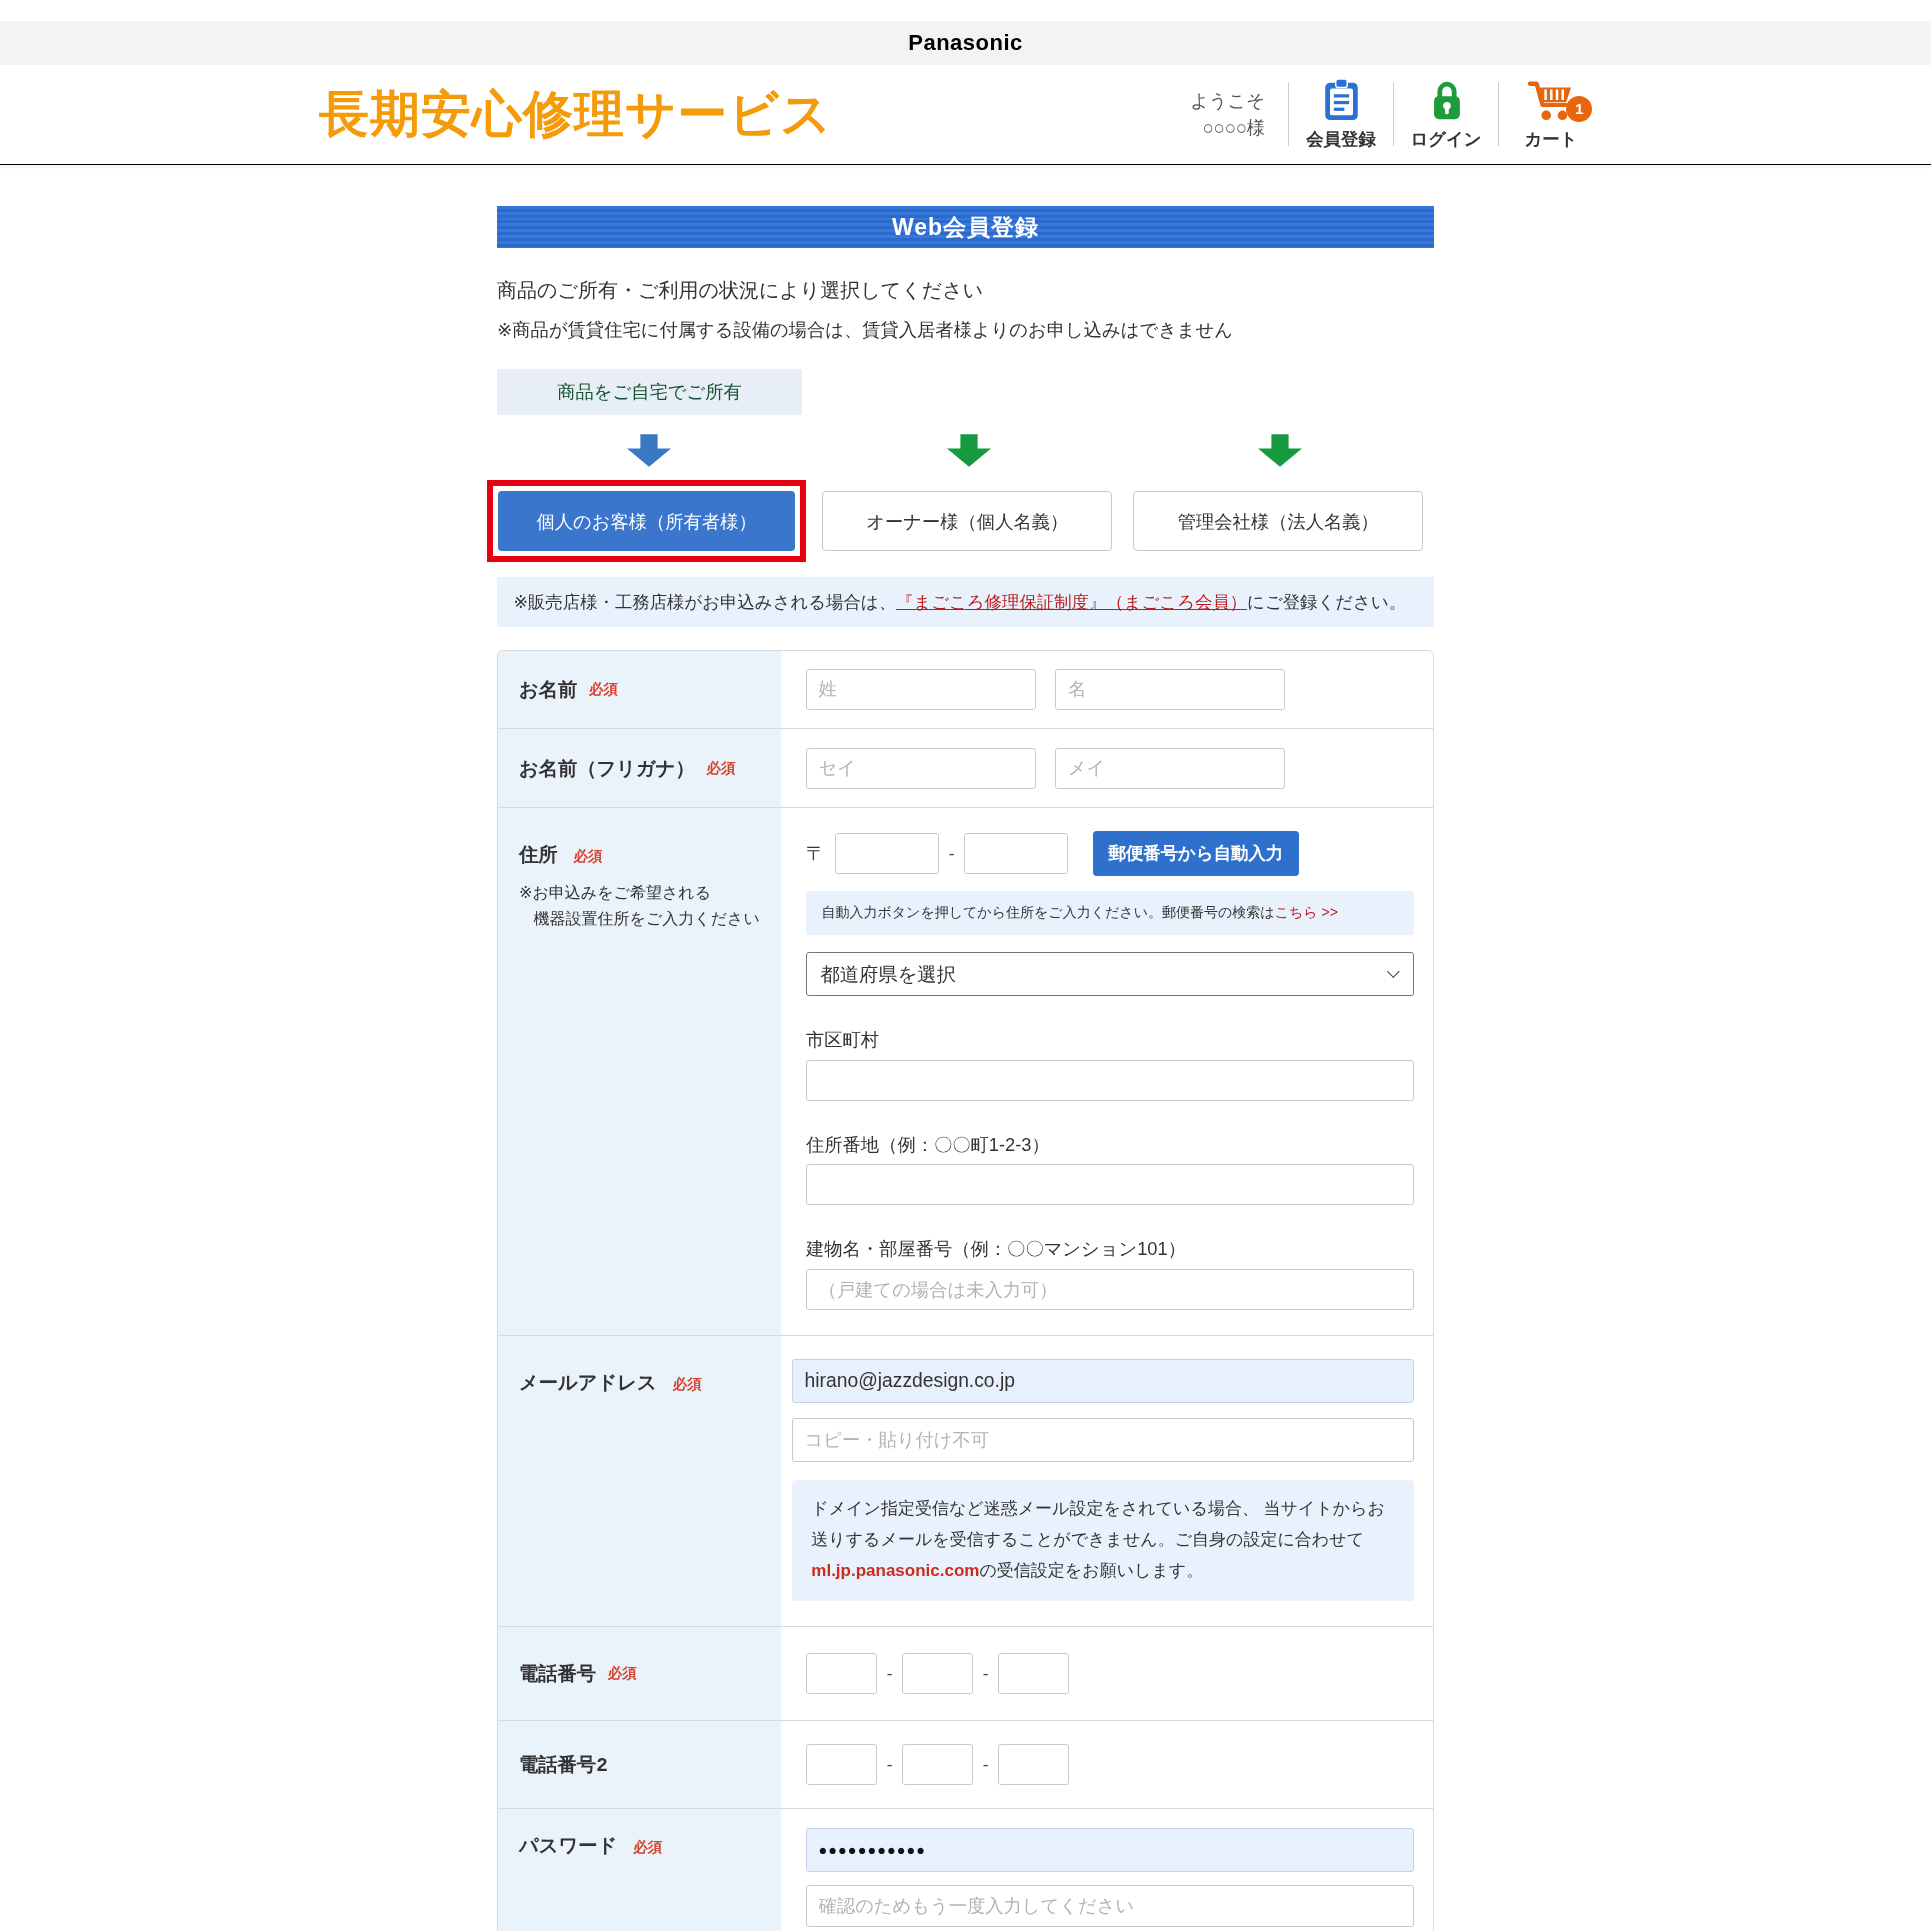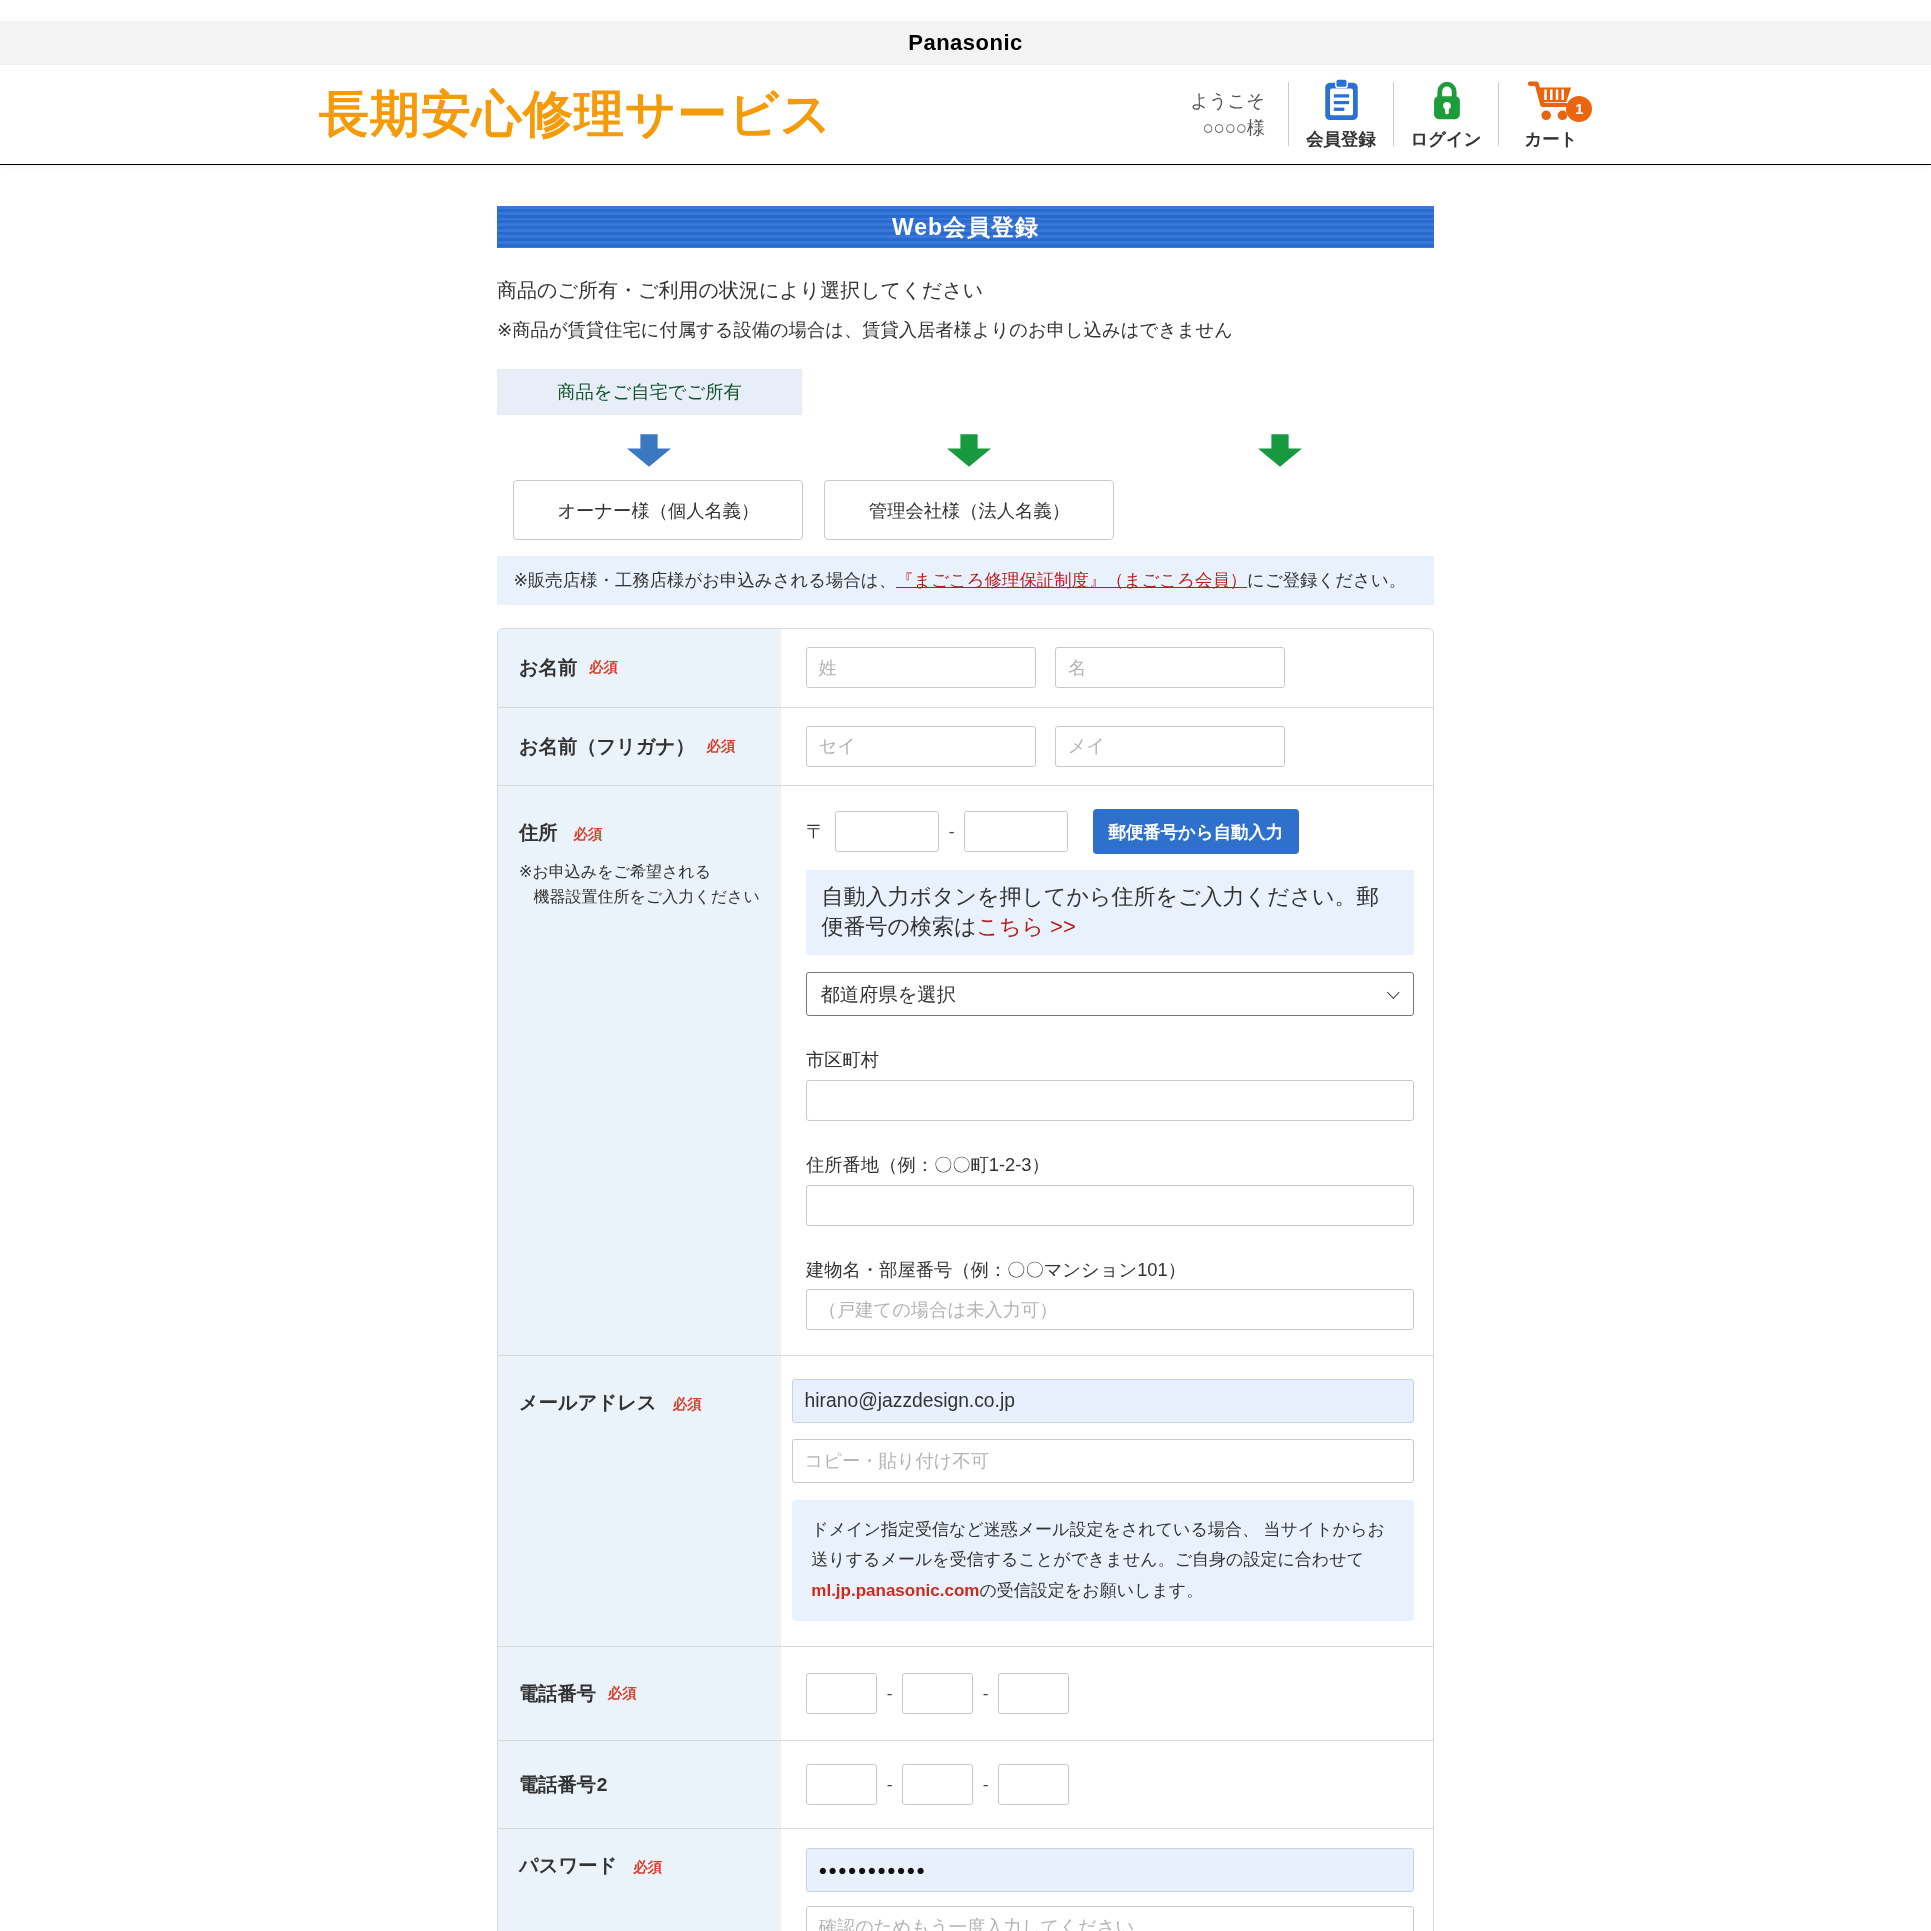--- a/index.html
+++ b/index.html
@@ -81,21 +81,21 @@
   .fl-top { padding-top:33px; }
   .fnote { font-size:16px; margin-top:12.6px; line-height:1.6; font-weight:normal; }
   .fnote .ind { padding-left:14.5px; display:block; }
 
   .postal-line { display:flex; align-items:center; margin-top:23px; }
   .postal-mark { font-size:19.3px; margin-right:9.7px; }
   .inp-postal { width:104px; }
   .dash { margin:0 9.7px; font-size:17.4px; color:#444; }
   .btn-auto { margin-left:25px; background:#2f70cc; color:#fff; font-weight:bold; font-size:17.4px;
               border:none; border-radius:3.9px; padding:10.6px 15.4px; cursor:pointer; font-family:inherit; }
-  .hintbar { margin-top:15.4px; background:#e9f2fc; padding:12.6px 15.4px; font-size:22px; border-radius:1.9px; }
+  .hintbar { margin-top:15.4px; background:#e9f2fc; padding:12.6px 15.4px; font-size:14px; border-radius:1.9px; }
   .sel { margin-top:17.4px; height:44px; border:1px solid #767676; border-radius:2.9px; background:#fff;
          display:flex; align-items:center; justify-content:space-between; padding:0 15.4px 0 13.5px;
          font-size:19.3px; cursor:pointer; }
   .chev { width:8.7px; height:8.7px; border-right:1.9px solid #444; border-bottom:1.9px solid #444;
           transform:rotate(45deg); margin-top:-4.8px; }
   .sublabel { margin-top:31px; margin-bottom:7.7px; font-size:18.3px; }
   .pb26 { padding-bottom:25px; }
   .pt24 { padding-top:23px;padding-left:11px; }
 
   .inp-email2 { margin-top:15.4px; height:44px; width:100%; font-size:18.3px; }
@@ -195,20 +195,23 @@
           </svg>
       </span>
       <span class="arrow arrow3">
         <svg width="44" height="33" viewBox="0 0 46 34">
             <polygon points="14,0 32,0 32,15 46,15 23,34 0,15 14,15" fill="#179a3f"></polygon>
           </svg>
       </span>
     </div>
 
     <div class="opts">
+      <div class="opt1wrap">
+        <div class="optbtn opt1">個人のお客様（所有者様）</div>
+      </div>
       <div class="optbtn optwhite opt2">オーナー様（個人名義）</div>
       <div class="optbtn optwhite opt3">管理会社様（法人名義）</div>
     </div>
 
     <div class="ownnote">
       <span>※販売店様・工務店様がお申込みされる場合は、</span><span class="link">『まごころ修理保証制度』（まごころ会員）</span><span>にご登録ください。</span>
     </div>
 
     <div class="formtable">
 

